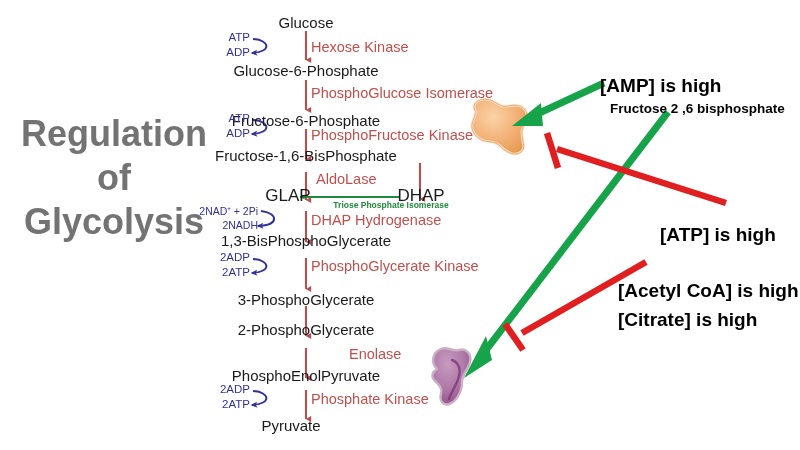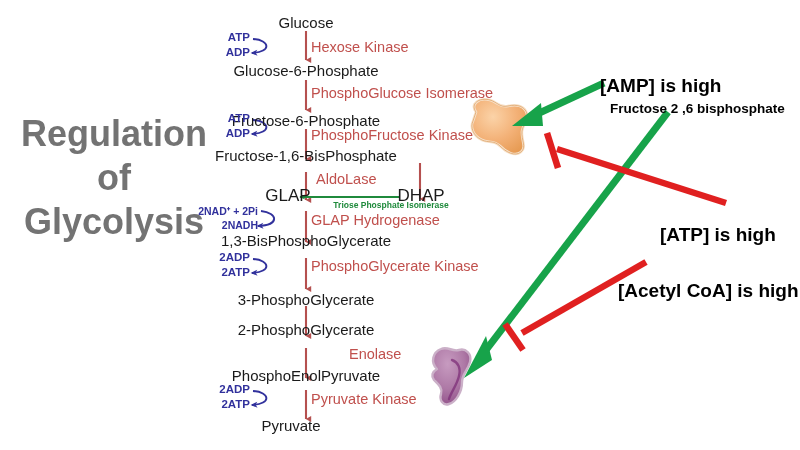--- a/index.html
+++ b/index.html
@@ -54,21 +54,21 @@
   
   .enzyme {
     font-size: 14.5px;
     color: #c0504d;
   }
 
   
   .cofactor {
     font-size: 11.5px;
     color: #31319c;
-    font-weight: bold;
+    font-weight: normal;
     text-align: center;
     transform: translateX(-100%);
   }
   .cofactor.small {
     font-size: 10.5px;
   }
 
   
   .tpi-label {
     font-size: 8.5px;
@@ -193,38 +193,39 @@
   <div class="txt metabolite" style="left:306px; top:292px;">3-PhosphoGlycerate</div>
   <div class="txt metabolite" style="left:306px; top:322px;">2-PhosphoGlycerate</div>
   <div class="txt metabolite" style="left:306px; top:368px;">PhosphoEnolPyruvate</div>
   <div class="txt metabolite" style="left:291px; top:418px;">Pyruvate</div>
 
   <div class="txt enzyme" style="left:311px; top:40px;">Hexose Kinase</div>
   <div class="txt enzyme" style="left:311px; top:86px;">PhosphoGlucose Isomerase</div>
   <div class="txt enzyme" style="left:311px; top:128px;">PhosphoFructose Kinase</div>
   <div class="txt enzyme" style="left:316px; top:172px;">AldoLase</div>
   <div class="txt tpi-label" style="left:350px; top:201px;">Triose Phosphate Isomerase</div>
-  <div class="txt enzyme" style="left:311px; top:213px;">GLAP Hydrogenase</div>
+  <div class="txt enzyme" style="left:311px; top:213px;">DHAP Hydrogenase</div>
   <div class="txt enzyme" style="left:311px; top:259px;">PhosphoGlycerate Kinase</div>
   <div class="txt enzyme" style="left:316px; top:347px;margin-left:33px;">Enolase</div>
-  <div class="txt enzyme" style="left:311px; top:392px;">Pyruvate Kinase</div>
+  <div class="txt enzyme" style="left:311px; top:392px;">Phosphate Kinase</div>
 
   <div class="txt cofactor" style="left:250px; top:32px;">ATP</div>
   <div class="txt cofactor" style="left:250px; top:47px;">ADP</div>
 
   <div class="txt cofactor" style="left:250px; top:113px;">ATP</div>
   <div class="txt cofactor" style="left:250px; top:128px;">ADP</div>
 
   <div class="txt cofactor small" style="left:258px; top:206px;">2NAD⁺ + 2Pi</div>
   <div class="txt cofactor small" style="left:258px; top:220px;">2NADH</div>
 
   <div class="txt cofactor" style="left:250px; top:252px;">2ADP</div>
   <div class="txt cofactor" style="left:250px; top:267px;">2ATP</div>
 
   <div class="txt cofactor" style="left:250px; top:384px;">2ADP</div>
   <div class="txt cofactor" style="left:250px; top:399px;">2ATP</div>
 
   <div class="txt regulator" style="left:600px; top:76px;">[AMP] is high</div>
   <div class="txt regulator sub" style="left:610px; top:102px;">Fructose 2 ,6 bisphosphate</div>
   <div class="txt regulator" style="left:660px; top:225px;">[ATP] is high</div>
   <div class="txt regulator" style="left:618px; top:281px;">[Acetyl CoA] is high</div>
+  <div class="txt regulator" style="left:618px; top:310px;">[Citrate] is high</div>
 
 </div>
 
 </body></html>

